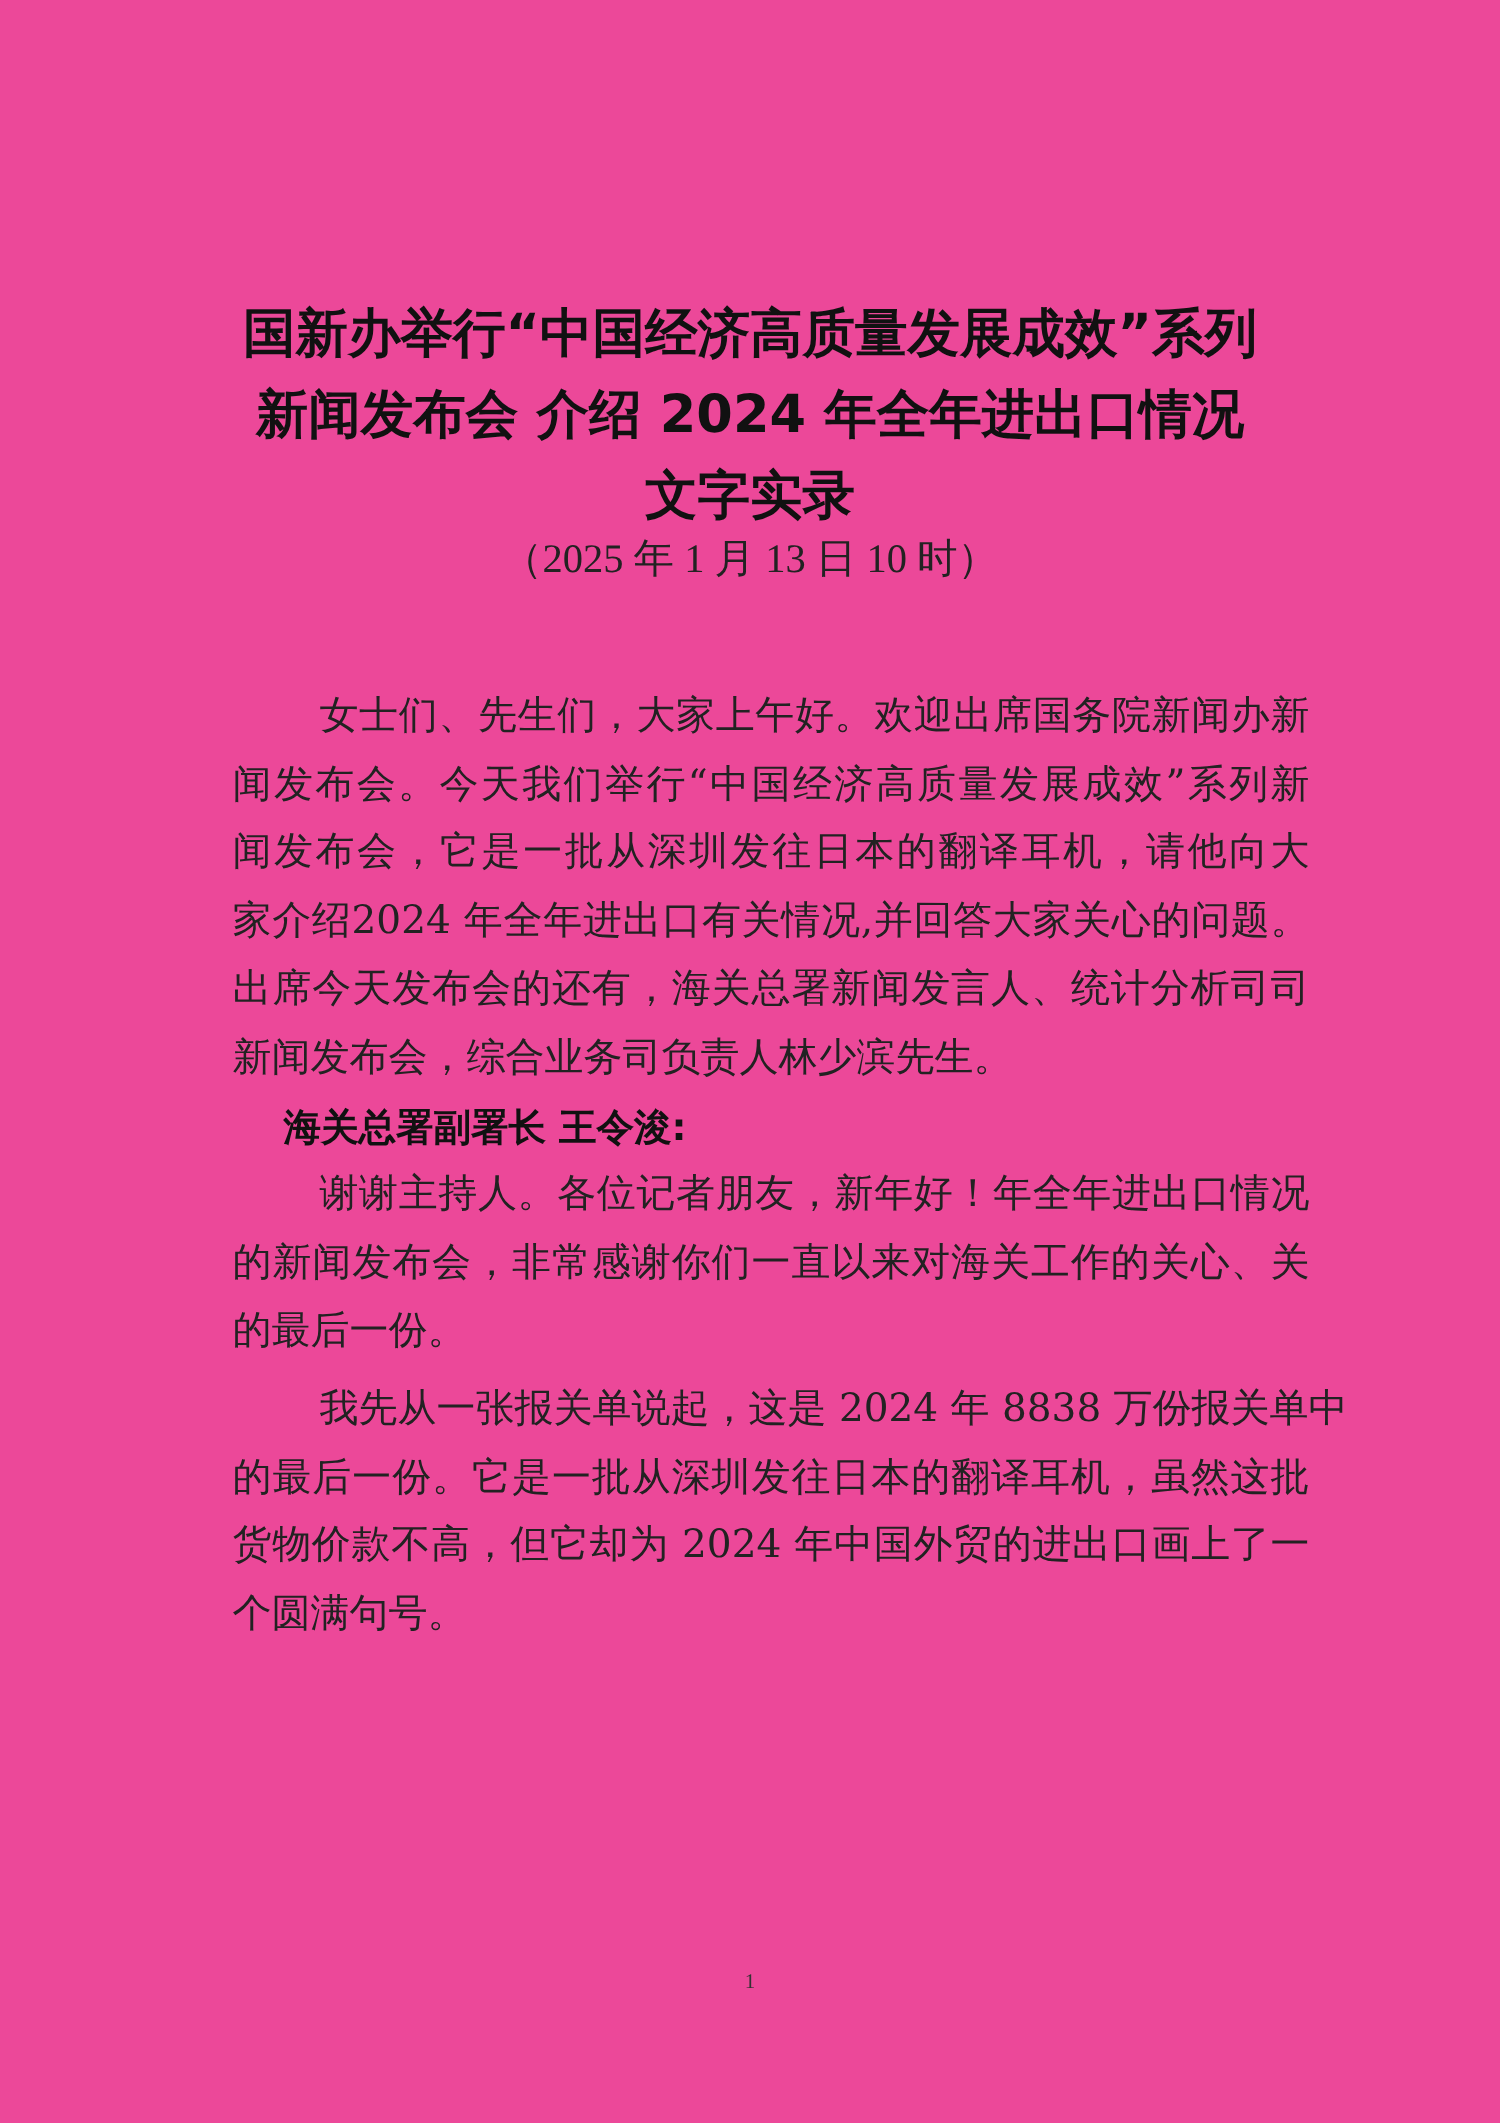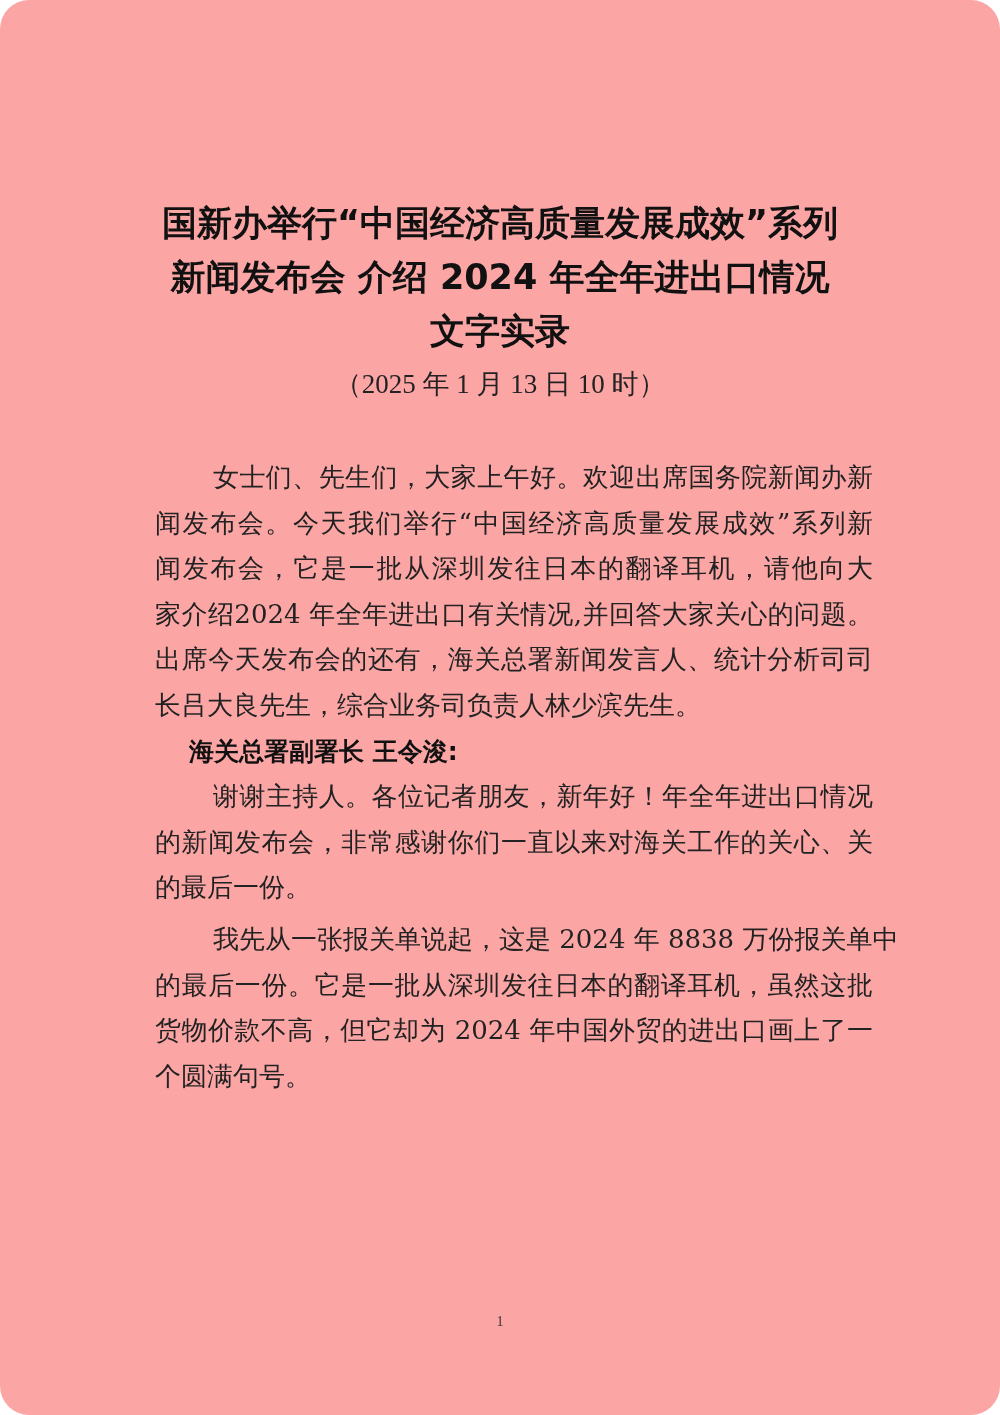--- a/index.html
+++ b/index.html
@@ -1,27 +1,27 @@
 <!DOCTYPE html>
 <html><head>
   <meta charset="utf-8">
   <style>
     html, body { margin: 0; padding: 0; background: #ffffff; }
     body { width: 1000px; height: 1415px; position: relative; overflow: hidden; }
-    .page { position: absolute; left: 0; top: 0; width: 1000px; height: 1415px; background: #fca5a5; border-radius: 29px; }
+    .page { position: absolute; left: 0; top: 0; width: 1000px; height: 1415px; background: #ec4899; }
     .title-block { position: absolute; left: 100px; top: 196px; width: 800px; text-align: center; }
     .title-line {
       font-family: "DejaVu Sans", "Liberation Sans", sans-serif;
       font-weight: bold; font-size: 35px; line-height: 54px; color: #111;
       white-space: nowrap; letter-spacing: 0px;
     }
     .subtitle {
       position: absolute; left: 100px; top: 352px; width: 800px; text-align: center;
       font-family: "Liberation Serif", "DejaVu Serif", serif;
-      font-size: 27px; line-height: 40px; color: #222; white-space: nowrap; margin-top: 12px;
+      font-size: 27px; line-height: 40px; color: #222; white-space: nowrap;
     }
     .body { position: absolute; left: 131px; top: 455px; width: 742px; }
     .line {
       font-family: "DejaVu Serif", "Liberation Serif", serif;
       font-size: 26px; height: 45.6px; line-height: 45.6px; color: #222;
       white-space: nowrap; text-align: justify; text-align-last: justify; margin-left: 24px;
     }
     .line.last { text-align-last: left; }
     .line.indent { padding-left: 58px; }
     .speaker {
@@ -48,21 +48,21 @@
   <div class="subtitle">（2025 年 1 月 13 日 10 时）</div>
 
   <div class="body">
 
     <div>
       <div class="line indent">女士们、先生们，大家上午好。欢迎出席国务院新闻办新</div>
       <div class="line">闻发布会。今天我们举行“中国经济高质量发展成效”系列新</div>
       <div class="line">闻发布会，它是一批从深圳发往日本的翻译耳机，请他向大</div>
       <div class="line">家介绍2024 年全年进出口有关情况,并回答大家关心的问题。</div>
       <div class="line">出席今天发布会的还有，海关总署新闻发言人、统计分析司司</div>
-      <div class="line last">长吕大良先生，综合业务司负责人林少滨先生。</div>
+      <div class="line last">新闻发布会，综合业务司负责人林少滨先生。</div>
     </div>
 
     <div class="speaker">海关总署副署长  王令浚:</div>
     <div>
       <div class="line indent">谢谢主持人。各位记者朋友，新年好！年全年进出口情况</div>
       <div class="line">的新闻发布会，非常感谢你们一直以来对海关工作的关心、关</div>
       <div class="line last">的最后一份。</div>
     </div>
     <div style="margin-top:6px;">
       <div class="line indent">我先从一张报关单说起，这是 2024 年 8838 万份报关单中</div>

